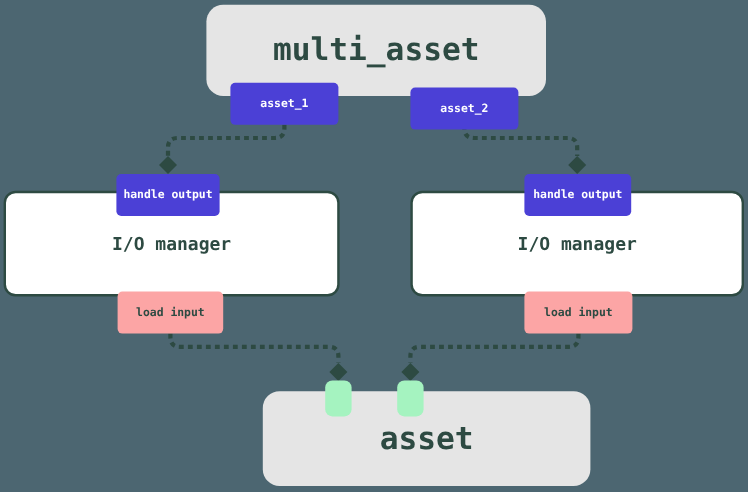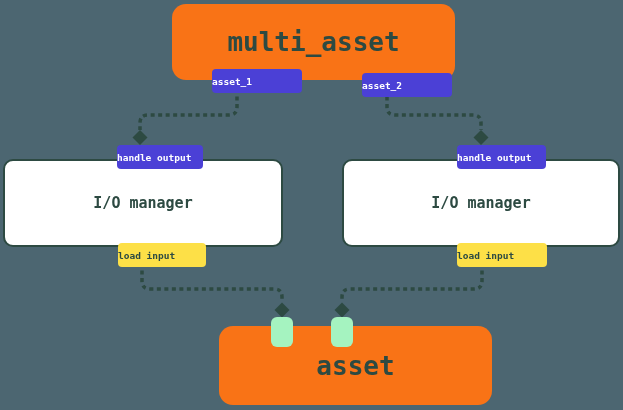--- a/index.html
+++ b/index.html
@@ -13,43 +13,42 @@
   .stage{position:absolute;left:0;top:0;width:623px;height:410px;}
   .edges-svg{position:absolute;left:0;top:0;width:623px;height:410px;}
 
   .node{
     position:absolute;
     display:flex;align-items:center;justify-content:center;
     box-sizing:border-box;
     color:#2D4A42;
   }
   .node-gray{
-    background:#f97316;
+    background:#e5e5e5;
     border-radius:14px;
   }
   .node-white{
     background:#FFFFFF;
     border:2.5px solid #2D4A42;
     border-radius:10px;
   }
   .node-label-lg{font-size:26px;font-weight:700;letter-spacing:0px;}
   .node-label-md{font-size:15px;font-weight:700;}
 
   .badge{
     position:absolute;
-    height:24px;
-    display:flex;align-items:center;justify-content:flex-start;
+    height:35px;
+    display:flex;align-items:center;justify-content:center;
     border-radius:4px;
     font-size:9.5px;
     font-weight:700;
     box-sizing:border-box;
-    margin-left:20px;
   }
   .badge-purple{background:#4B40D6;color:#FFFFFF;}
-  .badge-mint{background:#fde047;color:#2D4A42;}
+  .badge-mint{background:#fca5a5;color:#2D4A42;}
 
   .port{
     position:absolute;
     width:22px;height:30px;
     background:#A5F3C0;
     border-radius:6px;
   }
 </style>
 </head>
 <body>

